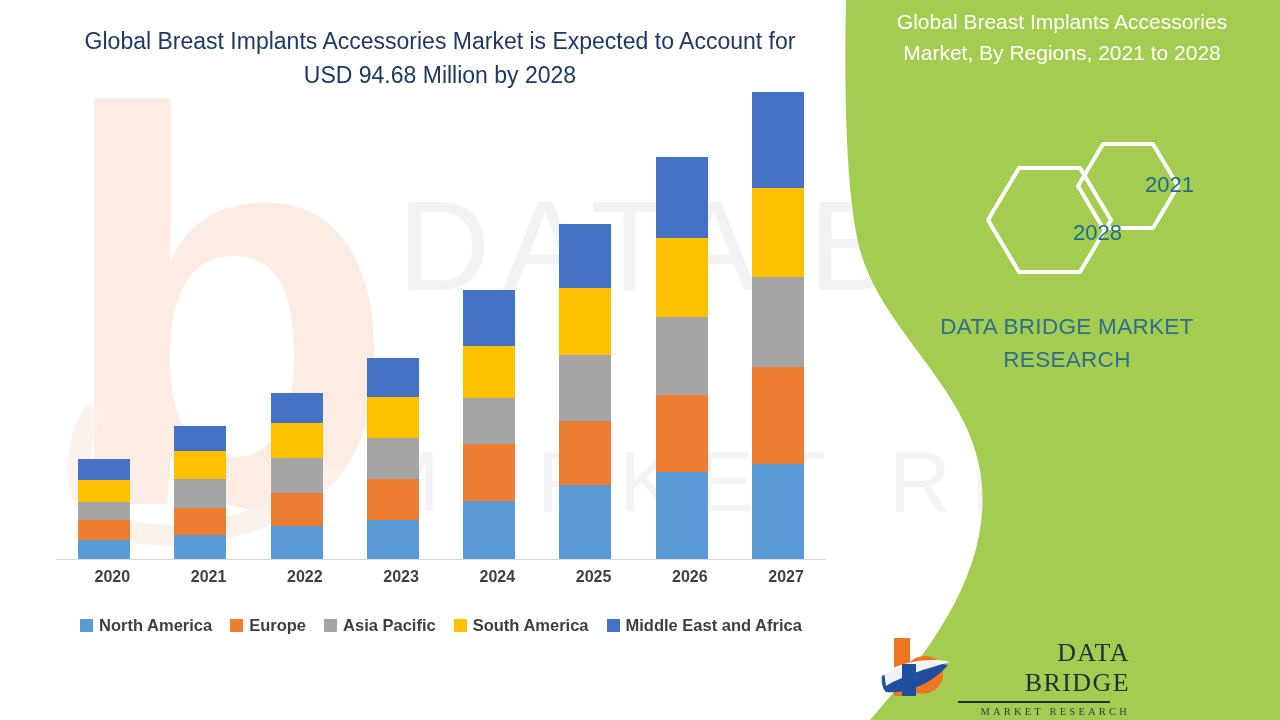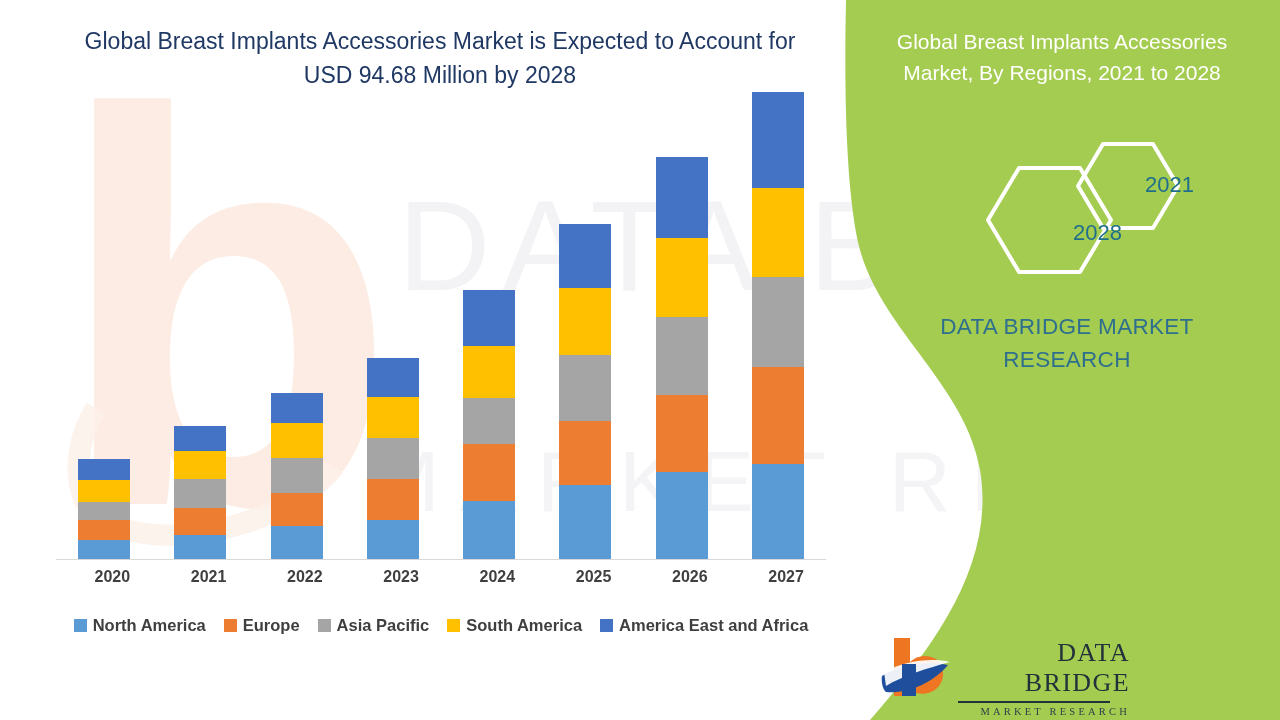--- a/index.html
+++ b/index.html
@@ -166,21 +166,20 @@
     position: absolute;
     right: 18px;
     top: 6px;
     width: 400px;
     text-align: center;
     color: #ffffff;
     font-size: 21px;
     line-height: 31px;
     font-weight: 400;
     z-index: 8;
-    margin-top: 20px;
   }
 
   .hexwrap {
     position: absolute;
     right: 90px;
     top: 140px;
     width: 220px;
     height: 160px;
     z-index: 8;
   }
@@ -340,21 +339,21 @@
       <div class="legend-item">
         <span class="swatch" style="background: rgb(165, 165, 165);"></span>
         <span>Asia Pacific</span>
       </div>
       <div class="legend-item">
         <span class="swatch" style="background: rgb(255, 192, 0);"></span>
         <span>South America</span>
       </div>
       <div class="legend-item">
         <span class="swatch" style="background: rgb(68, 114, 196);"></span>
-        <span>America East and Africa</span>
+        <span>Middle East and Africa</span>
       </div>
     </div>
 
   <div class="green-panel">
     <svg width="470" height="720" viewBox="0 0 470 720" aria-hidden="true">
       <path id="greenShape" d="M 36,0 L 470,0 L 470,720 L 60,720
                C 130,640 185,560 170,470
                C 156,386 72,330 50,250
                C 36,196 34,92 36,0 Z" fill="#a4cc51"></path>
     </svg>

